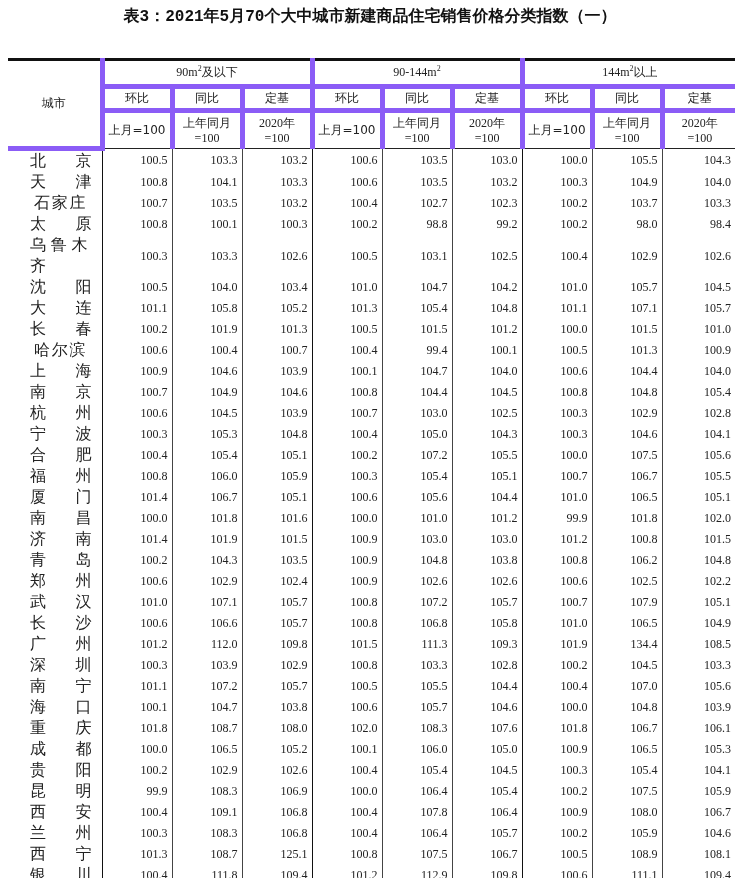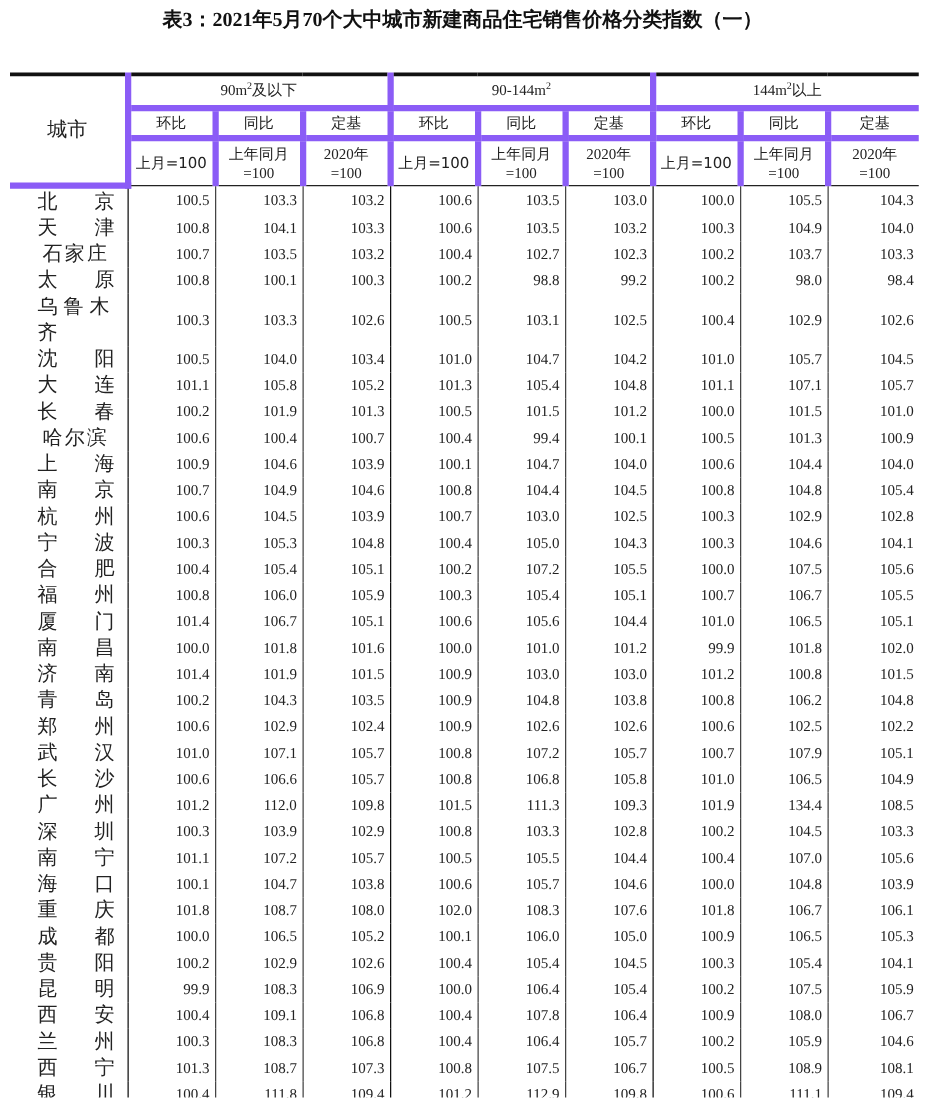--- a/index.html
+++ b/index.html
@@ -1,36 +1,36 @@
 <!DOCTYPE html>
 <html><head>
 <meta charset="utf-8">
 <style>
   html, body { margin: 0; padding: 0; background: #ffffff; }
   body { width: 740px; height: 878px; position: relative; overflow: hidden;
          font-family: "DejaVu Serif", "Liberation Serif", serif; color: #222; }
   .title { position: absolute; left: 0; top: 6px; width: 740px; text-align: center;
            font-size: 16px; font-weight: bold; letter-spacing: 0px; color: #111;
-           font-family: Liberation Serif, serif; }
+           font-family: Liberation Mono, monospace; }
   table.grid { position: absolute; left: 8px; top: 58px; border-collapse: collapse;
                table-layout: fixed; width: 727px; }
   table.grid col.c0 { width: 94px; }
   table.grid col.cn { width: 70px; }
   table.grid col.cl { width: 73px; }
   thead tr.r1 th { height: 23px; }
   thead tr.r2 th { height: 19px; }
   thead tr.r3 th { height: 35px; }
   th { font-weight: normal; font-size: 12px; color: #222; text-align: center;
        border: 5px solid #8b5cf6; padding: 0; line-height: 15px;
        font-family: "DejaVu Sans", sans-serif; }
   th.grp { font-family: "Liberation Serif", serif; font-size: 12px; margin-top: 12px; }
   th sup { font-size: 8px; vertical-align: super; line-height: 0; }
   thead tr.r1 th { border-top: 3px solid #111; }
   thead tr.r1 th.city { border-left: none; border-top: 3px solid #111; }
-  th.city { border-left: none; font-size: 16px; }
+  th.city { border-left: none; font-size: 12px; }
   thead tr.r3 th { border-bottom: 1px solid #222; }
   th.base { font-family: "Liberation Serif", serif; font-size: 12px; }
   th.sub-right, td.last { border-right: none; }
   tbody td { height: 20.9px; padding: 0 4px 0 0; font-size: 12px; text-align: right;
              font-family: "Liberation Serif", serif; color: #222;
              border-left: 1px solid #444; }
   tbody td.city { text-align: justify; text-align-last: justify; padding: 0 10px 0 22px;
                   border-left: none; font-family: "DejaVu Sans", sans-serif; font-size: 16px; }
   tbody td.g { border-left: 1.5px solid #111; }
   tbody tr:last-child td { border-bottom: 3px solid #111; }
@@ -493,21 +493,21 @@
         <td>106.4</td>
         <td>105.7</td>
         <td class="g">100.2</td>
         <td>105.9</td>
         <td class="last">104.6</td>
       </tr>
       <tr>
         <td class="city">西宁</td>
         <td class="g">101.3</td>
         <td>108.7</td>
-        <td>107.3</td>
+        <td>125.1</td>
         <td class="g">100.8</td>
         <td>107.5</td>
         <td>106.7</td>
         <td class="g">100.5</td>
         <td>108.9</td>
         <td class="last">108.1</td>
       </tr>
       <tr>
         <td class="city">银川</td>
         <td class="g">100.4</td>

